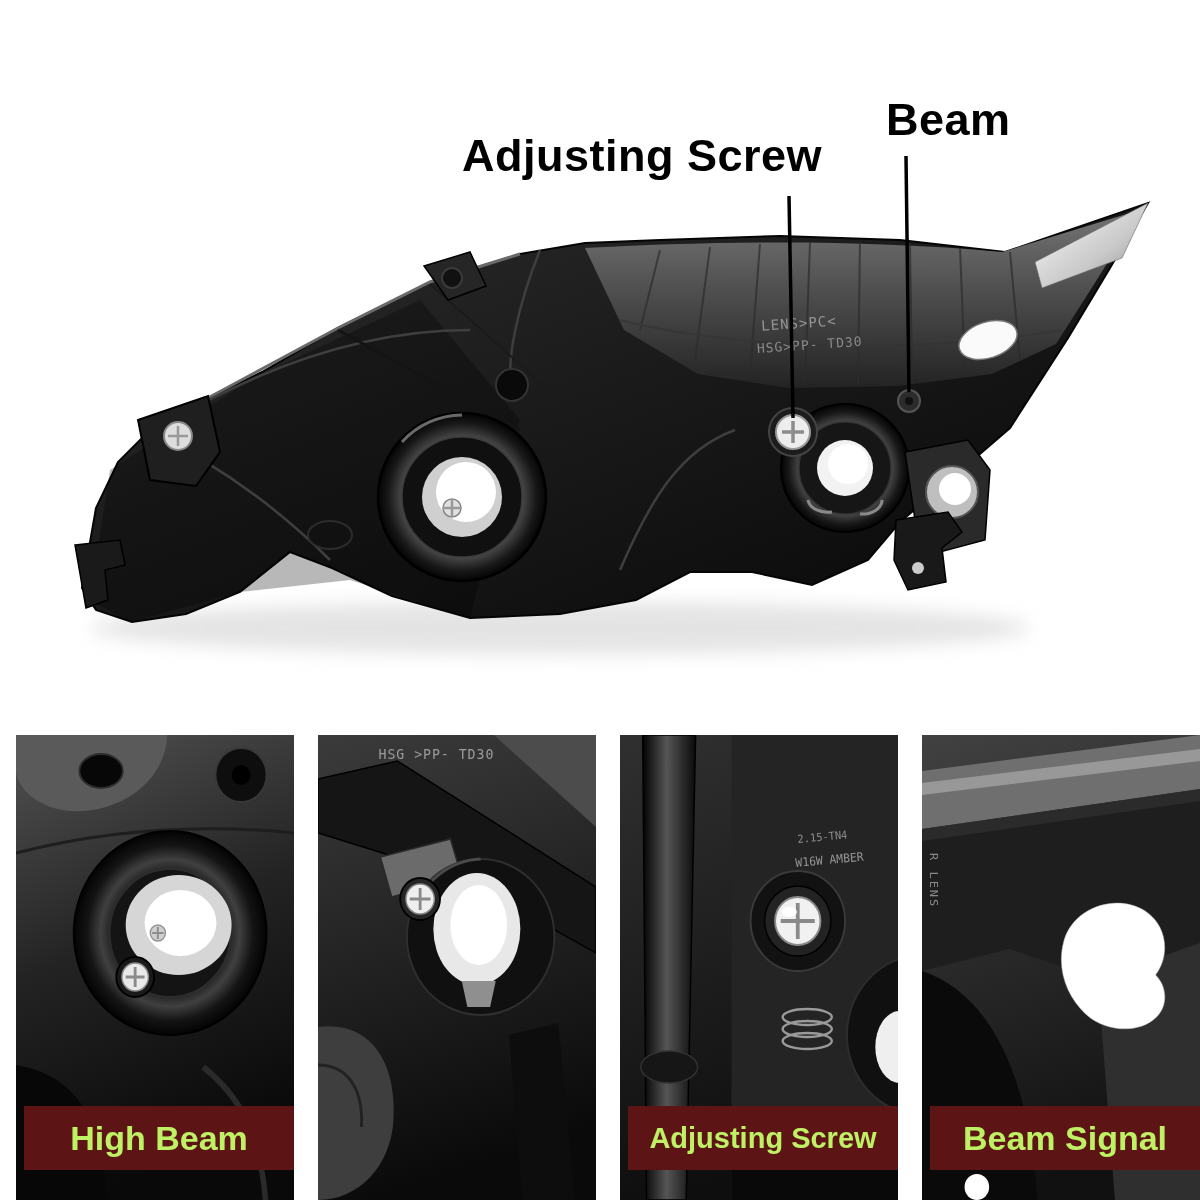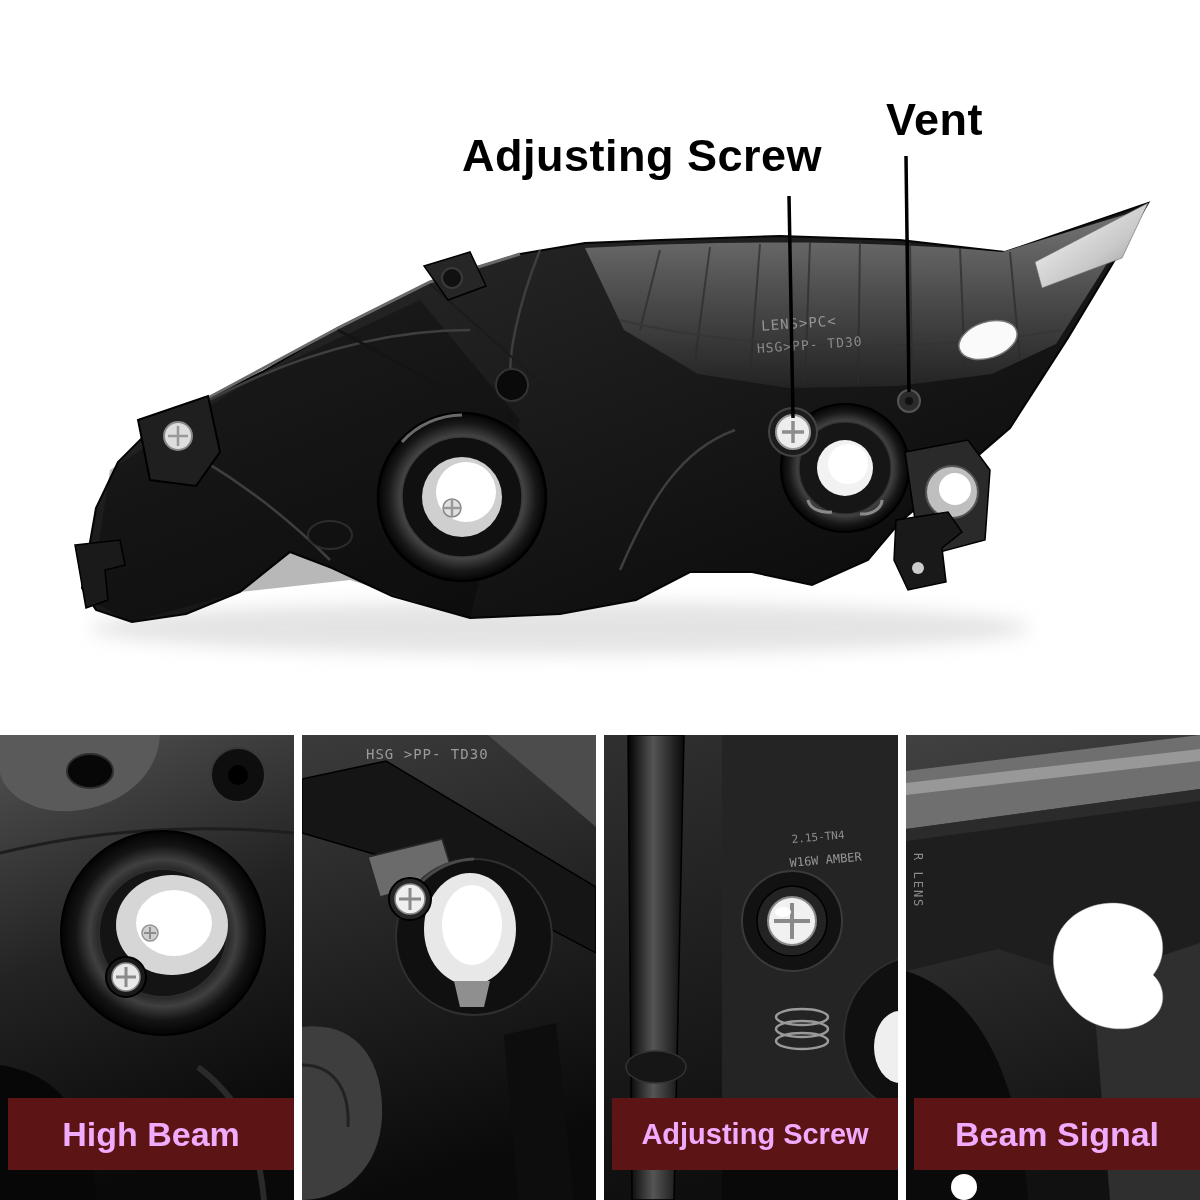--- a/index.html
+++ b/index.html
@@ -5,24 +5,24 @@
   * { margin:0; padding:0; box-sizing:border-box; }
   html,body { width:1200px; height:1200px; background:#ffffff; }
   body { font-family:"Liberation Sans", sans-serif; position:relative; overflow:hidden; }
   .stage { position:absolute; inset:0; }
   .main-photo { position:absolute; left:0; top:0; width:1200px; height:735px; }
   .main-photo > svg { position:absolute; inset:0; width:100%; height:100%; display:block; }
   .callout-label { position:absolute; color:#000; font-weight:700; white-space:nowrap; letter-spacing:0.5px; }
   #adjusting-label { left:462px; top:130px; font-size:45px; }
   #vent-label { left:886px; top:94px; font-size:45px; }
   .panels { position:absolute; left:0; top:735px; width:1200px; height:465px; display:flex; gap:8px; }
-  .panel { position:relative; flex:1 1 0; overflow:hidden; background:#111; }
+  .panel { position:relative; flex:1 1 0; overflow:hidden; background:#111;margin-left:16px; }
   .panel > svg { position:absolute; inset:0; width:100%; height:100%; display:block; }
-  .caption { position:absolute; left:8px; right:0; bottom:30px; height:72px; background:#5d1414;
-             color:#f0abfc; font-weight:700; font-size:34px; display:flex; align-items:center;
+  .caption { position:absolute; left:8px; right:0; bottom:30px; height:64px; background:#5d1414;
+             color:#bef264; font-weight:700; font-size:34px; display:flex; align-items:center;
              justify-content:center; white-space:nowrap; }
   .caption.small { font-size:29px; }
   svg text { font-family:"DejaVu Sans Mono", monospace; }
 </style>
 </head>
 <body>
 
 <div class="stage">
 
   <div class="main-photo">
@@ -146,21 +146,21 @@
       <g transform="rotate(-4 800 335)">
         <text x="762" y="328" font-size="14" fill="#949494" letter-spacing="1">LENS&gt;PC&lt;</text>
         <text x="756" y="350" font-size="13" fill="#8a8a8a" letter-spacing="1">HSG&gt;PP- TD30</text>
       </g>
 
       <line x1="789" y1="196" x2="793" y2="418" stroke="#000" stroke-width="3.5"></line>
       <line x1="906" y1="156" x2="909" y2="392" stroke="#000" stroke-width="3.5"></line>
     </svg>
 
     <div class="callout-label" id="adjusting-label">Adjusting Screw</div>
-    <div class="callout-label" id="vent-label">Vent</div>
+    <div class="callout-label" id="vent-label">Beam</div>
   </div>
 
   <div class="panels">
 
     <figure class="panel">
       <svg viewBox="0 0 294 465" preserveAspectRatio="none">
         <defs>
           <linearGradient id="p1g" x1="0" y1="0" x2="0.25" y2="1">
             <stop offset="0" stop-color="#525252"></stop>
               <stop offset="0.5" stop-color="#232323"></stop>

